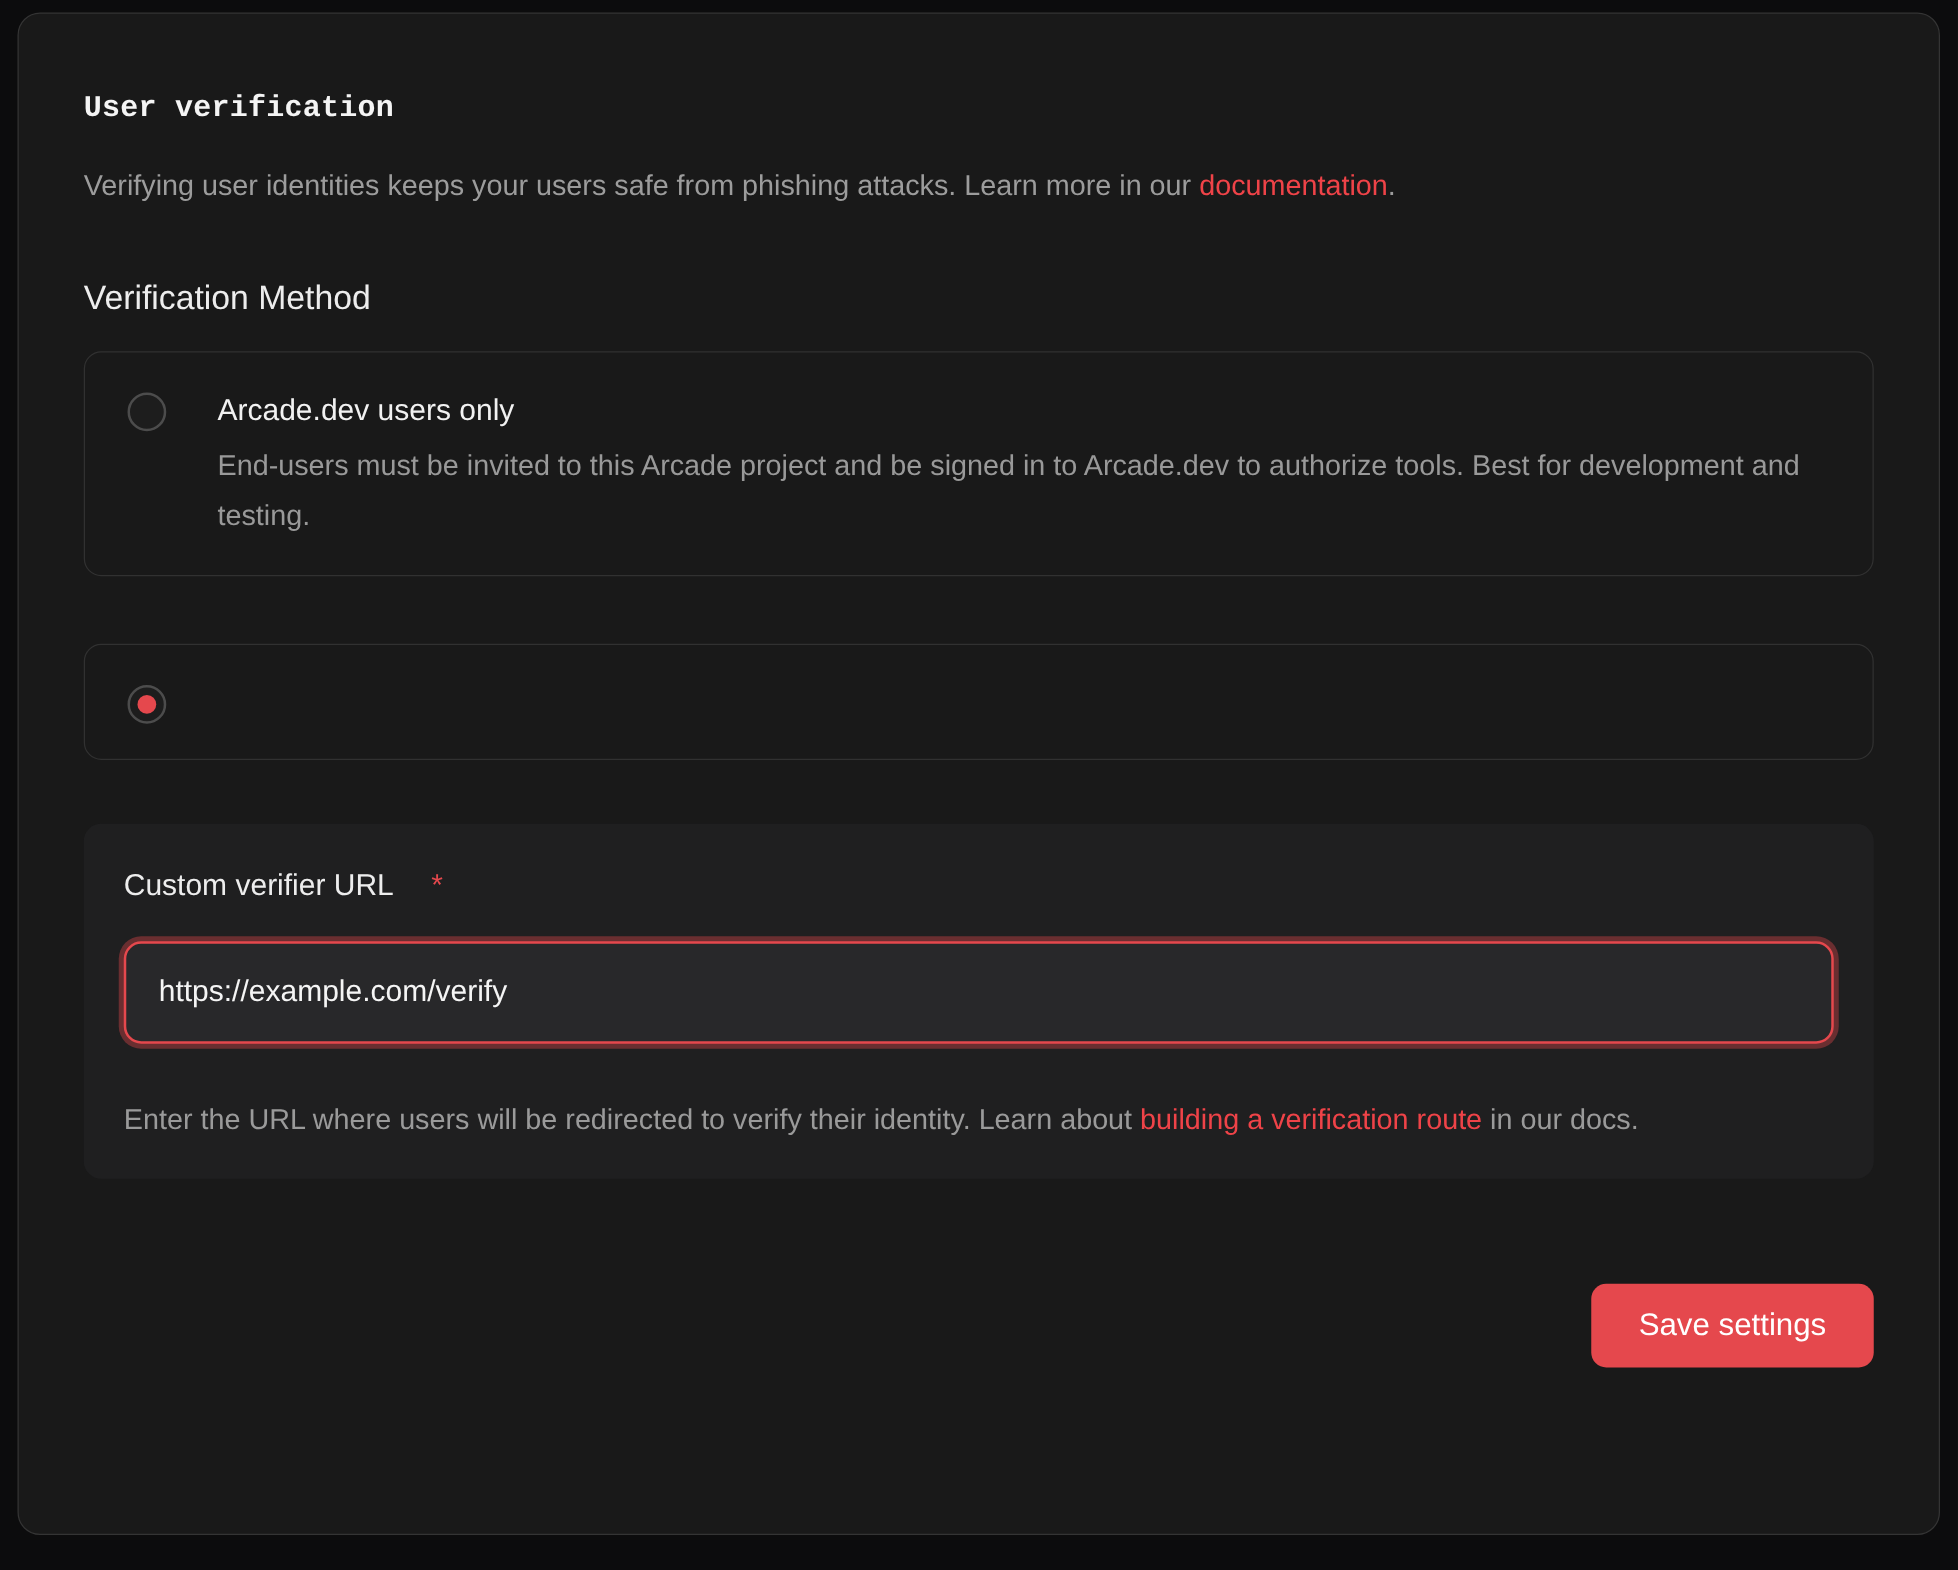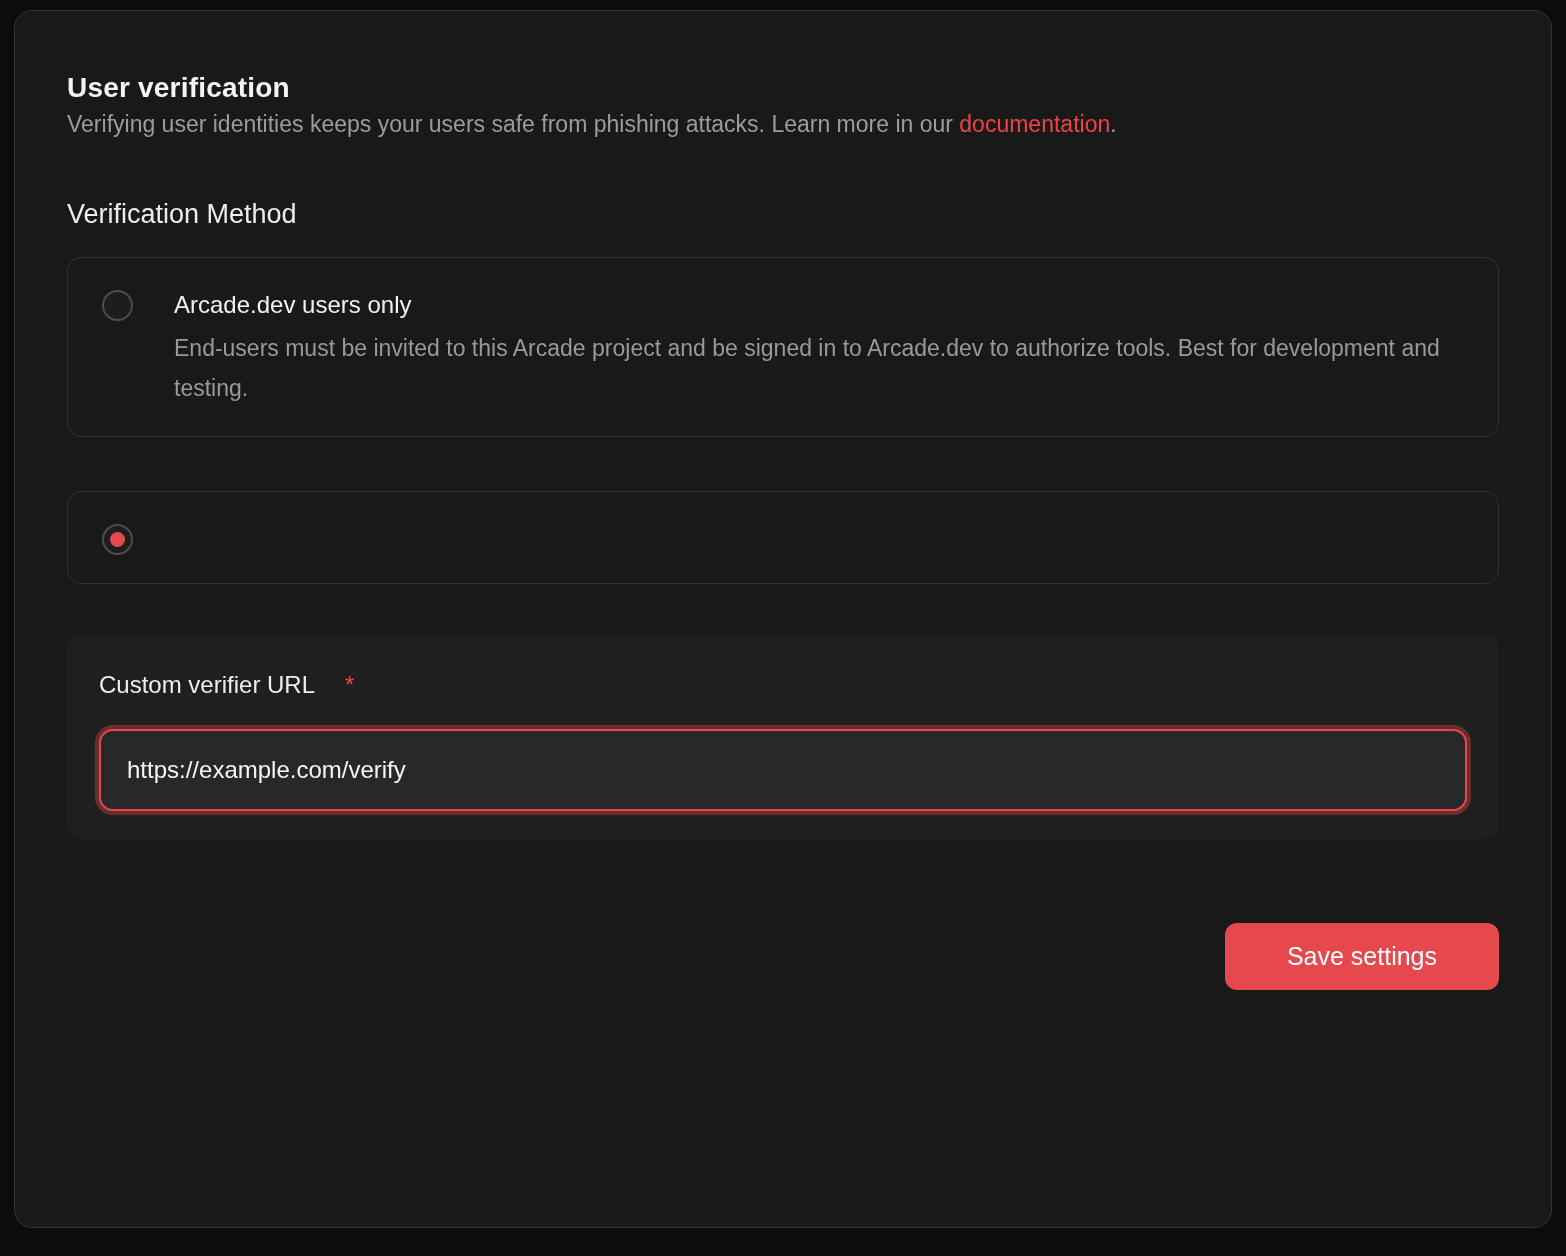--- a/index.html
+++ b/index.html
@@ -12,24 +12,26 @@
   .container {
     margin: 10px 14px;
     width: 1538px; height: 1218px;
     background: #191919;
     border: 1px solid #343434;
     border-radius: 18px;
     padding: 56px 52px 50px 52px;
   }
   .page-title {
     color: #f4f4f4;
-    font-size: 28px;
+    font-size: 24px;
     font-weight: 700;
     line-height: 41px;
     letter-spacing: 0.2px;
+    margin-bottom: 24px;
+    font-family: Liberation Mono, monospace;
   }
   .intro {
     color: #9c9c9c;
     font-size: 23px;
     line-height: 32px;
     margin-bottom: 58px;
   }
   .link {
     color: #ef4348;
     cursor: pointer;
@@ -122,21 +124,21 @@
   .footer-row {
     display: flex;
     justify-content: flex-end;
   }
   .save-button {
     background: #e5484d;
     color: #ffffff;
     border: none;
     border-radius: 12px;
     height: 67px;
-    padding: 0 62px;
+    padding: 0 38px;
     font-family: "Liberation Sans", sans-serif;
     font-size: 25px;
     font-weight: 500;
     cursor: pointer;
   }
 </style>
 </head>
 <body>
 
 <div class="container">
@@ -158,19 +160,20 @@
   <div class="option-card card-2">
     <span class="radio radio--selected"></span>
   </div>
 
   <div class="url-panel">
     <div class="url-label-row">
       <span class="url-label">Custom verifier URL</span>
       <span class="required-asterisk">*</span>
     </div>
     <input class="url-input" type="text" value="https://example.com/verify" style="">
+    <p class="helper"><span>Enter the URL where users will be redirected to verify their identity. Learn about </span><a class="link">building a verification route</a><span> in our docs.</span></p>
   </div>
 
   <div class="footer-row">
     <button class="save-button">Save settings</button>
   </div>
 
 </div>
 
 </body></html>

